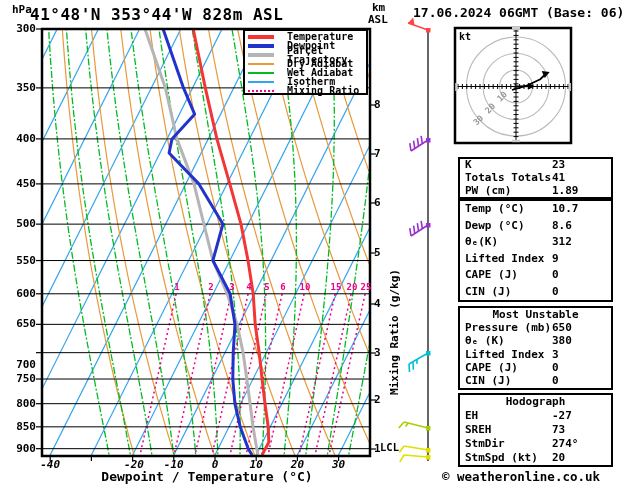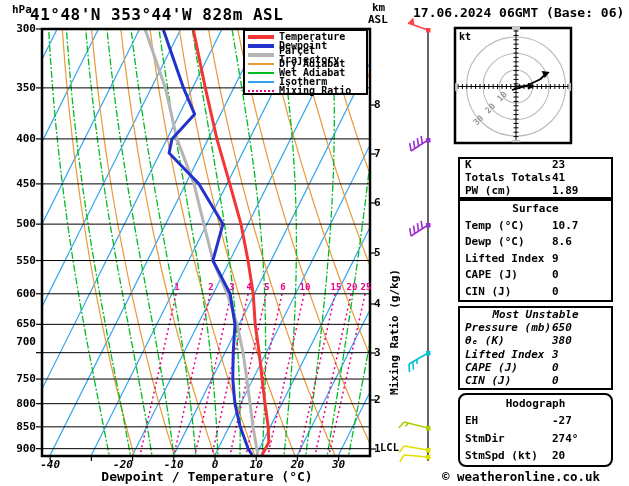--- a/index.html
+++ b/index.html
@@ -18,21 +18,21 @@
   .kt{left:459px;top:31px;font-size:10px;z-index:3;}
   .footer{left:442px;top:469px;font-size:12.5px;}
   .plabel{position:absolute;width:26px;text-align:right;font-size:11px;font-weight:700;z-index:2;}
   .tlabel{position:absolute;width:36px;text-align:center;font-size:11px;font-weight:700;top:458px;z-index:2;font-style:italic;}
   .klabel{position:absolute;left:374px;font-size:11px;font-weight:700;z-index:2;}
   .mlabel{position:absolute;width:18px;text-align:center;font-size:9px;font-weight:700;top:282px;z-index:2;}
   #legend{position:absolute;left:243px;top:29px;width:125px;height:66px;background:#fff;
           border:2px solid #000;z-index:3;padding:1px 0 0 3px;box-sizing:border-box;}
   .lrow{display:flex;align-items:center;height:9px;}
   .lswatch{width:26px;flex:0 0 26px;}
-  .llabel{font-size:10px;font-weight:700;margin-left:5px;line-height:9px;}
+  .llabel{font-size:10px;font-weight:700;margin-left:13px;line-height:9px;}
   .tbox{position:absolute;left:458px;width:155px;border:2px solid #000;background:#fff;
         box-sizing:border-box;display:flex;flex-direction:column;justify-content:space-around;
         z-index:2;padding-left:5px;}
   .trow{position:relative;font-size:11px;font-weight:700;line-height:12px;}
   .ttitle{text-align:center;padding-right:5px;}
   .tval{position:absolute;left:87px;top:0;}
 </style>
 </head>
 <body>
 
@@ -318,28 +318,28 @@
       <div class="mlabel" style="left: 343px; color: rgb(238, 0, 136);">20</div>
       <div class="mlabel" style="left: 357px; color: rgb(238, 0, 136);">25</div>
       <div class="plabel" style="left: 10px; top: 22px;">300</div>
       <div class="plabel" style="left: 10px; top: 80.8856px;">350</div>
       <div class="plabel" style="left: 10px; top: 131.895px;">400</div>
       <div class="plabel" style="left: 10px; top: 176.888px;">450</div>
       <div class="plabel" style="left: 10px; top: 217.135px;">500</div>
       <div class="plabel" style="left: 10px; top: 253.544px;">550</div>
       <div class="plabel" style="left: 10px; top: 286.782px;">600</div>
       <div class="plabel" style="left: 10px; top: 317.359px;">650</div>
-      <div class="plabel" style="left: 10px; top: 335px;">700</div>
+      <div class="plabel" style="left: 10px; top: 358px;">700</div>
       <div class="plabel" style="left: 10px; top: 372.023px;">750</div>
       <div class="plabel" style="left: 10px; top: 396.677px;">800</div>
       <div class="plabel" style="left: 10px; top: 419.835px;">850</div>
       <div class="plabel" style="left: 10px; top: 441.67px;">900</div>
       <div class="tlabel" style="left: 32.2px;">-40</div>
       <div class="tlabel" style="left: 90px; margin-top: 44px;">-30</div>
-      <div class="tlabel" style="left: 105px;">-20</div>
+      <div class="tlabel" style="left: 116px;">-20</div>
       <div class="tlabel" style="left: 155.8px;">-10</div>
       <div class="tlabel" style="left: 197px;">0</div>
       <div class="tlabel" style="left: 238.2px;">10</div>
       <div class="tlabel" style="left: 279.4px;">20</div>
       <div class="tlabel" style="left: 320.6px;">30</div>
       <div class="klabel" style="top: 98px;">8</div>
       <div class="klabel" style="top: 147px;">7</div>
       <div class="klabel" style="top: 196px;">6</div>
       <div class="klabel" style="top: 246px;">5</div>
       <div class="klabel" style="top: 297px;">4</div>
@@ -356,43 +356,46 @@
         <div class="trow">
           <div class="">Totals Totals</div>
           <div class="tval">41</div>
         </div>
         <div class="trow">
           <div class="">PW (cm)</div>
           <div class="tval">1.89</div>
         </div>
       </div>
       <div class="tbox" style="top: 199px; height: 103px;">
-        <div class="trow ttitle">Surface</div>
         <div class="trow">
           <div class="">Temp (°C)</div>
           <div class="tval">10.7</div>
         </div>
         <div class="trow">
           <div class="">Dewp (°C)</div>
           <div class="tval">8.6</div>
         </div>
         <div class="trow">
+          <div class="">θₑ(K)</div>
+          <div class="tval">312</div>
+        </div>
+        <div class="trow">
           <div class="">Lifted Index</div>
           <div class="tval">9</div>
         </div>
         <div class="trow">
           <div class="">CAPE (J)</div>
           <div class="tval">0</div>
         </div>
         <div class="trow">
           <div class="">CIN (J)</div>
           <div class="tval">0</div>
         </div>
       </div>
-      <div class="tbox" style="top: 306px; height: 84px; font-style: italic;">
+      <div class="tbox" style="top: 306px; height: 84px;">
         <div class="trow ttitle">Most Unstable</div>
         <div class="trow">
           <div class="">Pressure (mb)</div>
           <div class="tval">650</div>
         </div>
         <div class="trow">
           <div class="">θₑ (K)</div>
           <div class="tval">380</div>
         </div>
         <div class="trow">
@@ -401,25 +404,29 @@
         </div>
         <div class="trow">
           <div class="">CAPE (J)</div>
           <div class="tval">0</div>
         </div>
         <div class="trow">
           <div class="">CIN (J)</div>
           <div class="tval">0</div>
         </div>
       </div>
-      <div class="tbox" style="top: 393px; height: 74px; border-radius: 8px;">
+      <div class="tbox" style="top: 393px; height: 74px;">
         <div class="trow ttitle">Hodograph</div>
         <div class="trow">
           <div class="">EH</div>
           <div class="tval">-27</div>
+        </div>
+        <div class="trow">
+          <div class="">SREH</div>
+          <div class="tval">73</div>
         </div>
         <div class="trow">
           <div class="">StmDir</div>
           <div class="tval">274°</div>
         </div>
         <div class="trow">
           <div class="">StmSpd (kt)</div>
           <div class="tval">20</div>
         </div>
       </div>

